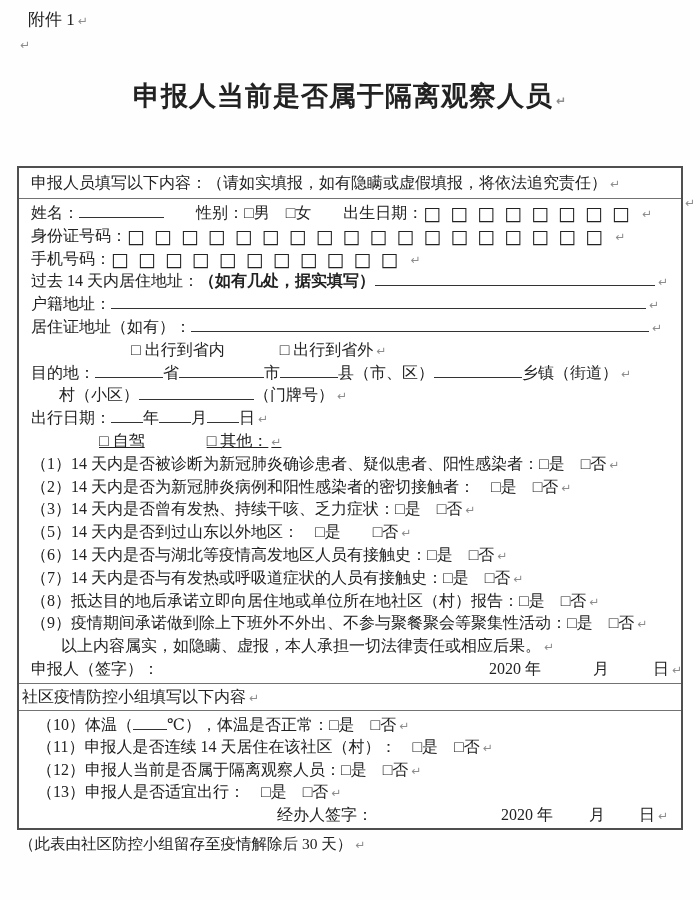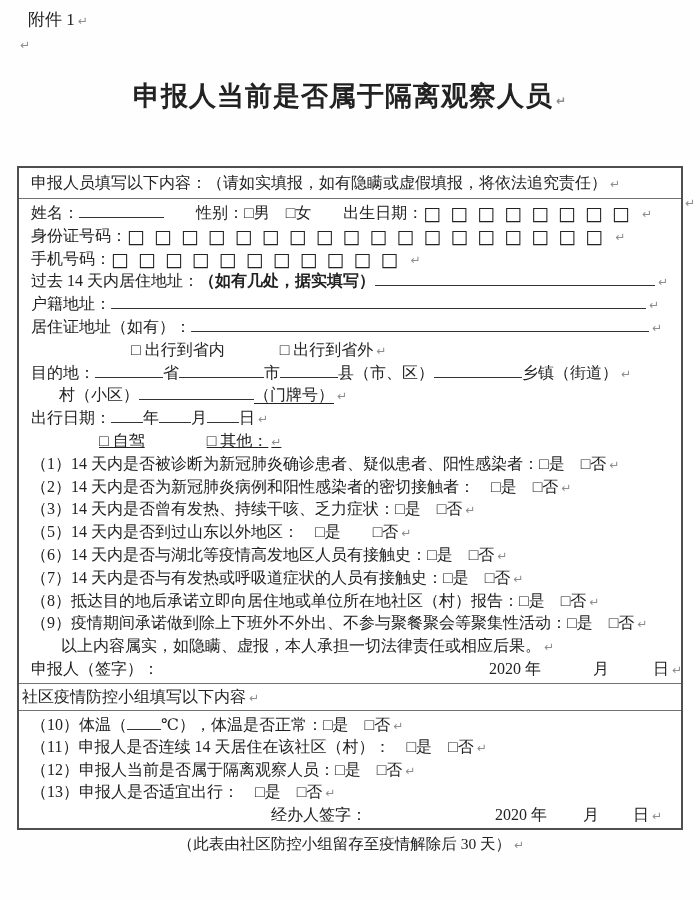--- a/index.html
+++ b/index.html
@@ -28,37 +28,37 @@
     position:relative;
     margin-top:52px;
     border:2px solid #4f4f4f;
     background:#fff;
   }
   .form-table > .row + .row{border-top:1px solid #737373;}
   .row.hdr{padding:4px 12px;height:22px;line-height:22px;font-size:16px;white-space:nowrap;}
   .row.hdr2{padding:2px 3px;height:22px;line-height:22px;font-size:16px;white-space:nowrap;}
   .sec-body{padding:3px 12px 2px 12px;font-size:16px;}
   .sec-body .line{height:22.8px;line-height:22.8px;white-space:nowrap;}
-  #sec2-body .line{height:22.5px;line-height:22.5px;}
+  #sec2-body .line{height:22.5px;line-height:22.5px;margin-left:6px;}
   .seg{vertical-align:baseline;}
   .bold-underline{font-weight:bold;text-underline-offset:3px;}
-  .underline{text-decoration:underline;text-underline-offset:3px;}
+  .underline{text-underline-offset:3px;}
   .blank{display:inline-block;height:14px;border-bottom:1px solid #333;vertical-align:baseline;}
   .gap{display:inline-block;height:1px;}
   .boxes{
     font-family:"DejaVu Sans",sans-serif;
     font-size:19px;letter-spacing:9px;line-height:1;
     vertical-align:-2px;
   }
   .mark{
     color:#8d8d8d;font-size:12px;margin-left:3px;
     font-family:"DejaVu Sans",sans-serif;
   }
   .stray-mark{position:absolute;right:-14px;top:28px;}
-  .footer-note{font-size:15.5px;height:20px;line-height:20px;margin:4px 0 0 2px;white-space:nowrap;text-align:center;}
+  .footer-note{font-size:15.5px;height:20px;line-height:20px;margin:4px 0 0 2px;white-space:nowrap;}
 </style>
 </head>
 <body>
 
 <div class="page">
 
   <div class="doc-line attachment"><span class="seg">附件 1</span><span class="mark">↵</span></div>
 
   <div class="doc-line empty-para"><span class="mark">↵</span></div>
 

